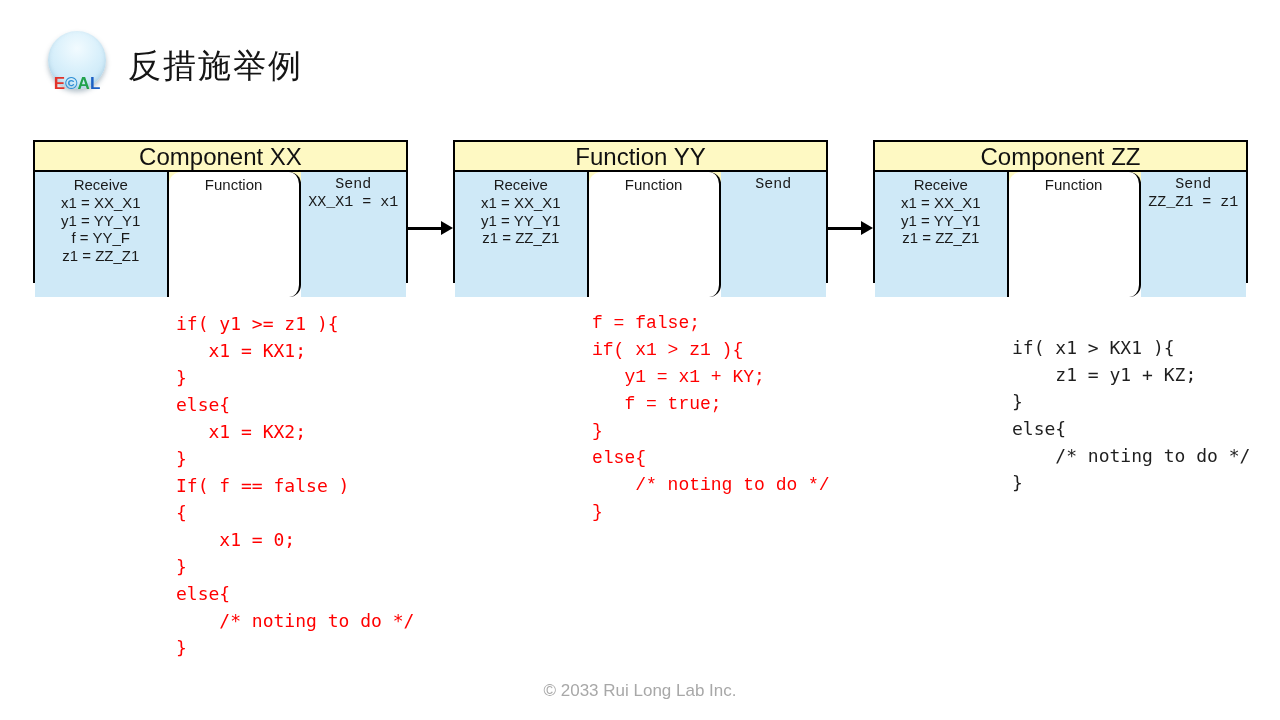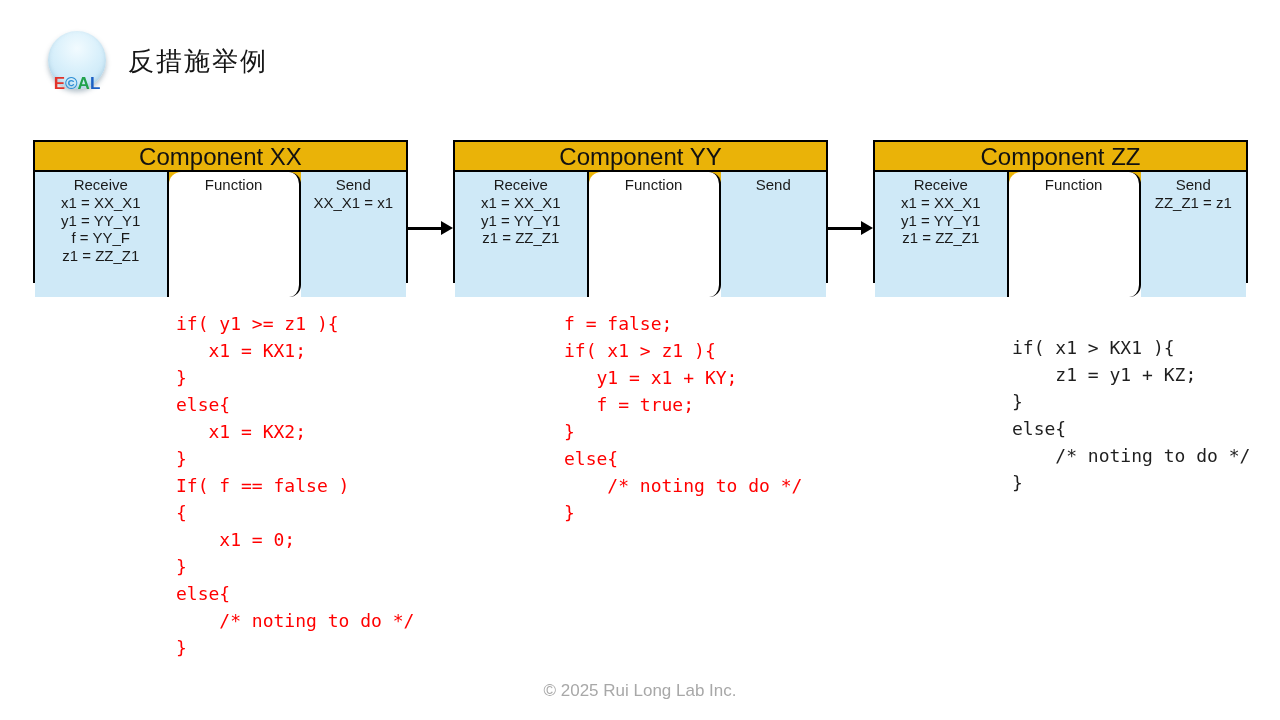--- a/index.html
+++ b/index.html
@@ -11,58 +11,58 @@
     position: absolute; left: 48px; top: 31px; width: 58px; height: 58px;
     border-radius: 50%;
     background: radial-gradient(circle at 50% 30%, #f2fbff 0%, #d9f0fb 45%, #bfe2f4 100%);
     box-shadow: 0 3px 5px rgba(90,120,140,0.45), inset 0 -2px 4px rgba(120,160,190,0.35);
     display: flex; align-items: center; justify-content: center;
   }
   .logo-text { font-weight: bold; font-size: 17px; letter-spacing: 0px; font-family: "Liberation Sans", sans-serif; margin-top: 47px; }
   .page-title {
     position: absolute; left: 128px; top: 44px;
     font-family: "Liberation Serif", serif;
-    font-size: 26px; color: #151515; letter-spacing: 2px;
+    font-size: 33px; color: #151515; letter-spacing: 2px;
   }
 
   
   .component {
     position: absolute; top: 140px; width: 375px; height: 143px;
-    border: 2px solid #000; background: #eab308;
+    border: 2px solid #000; background: #fef9c3;
   }
   .comp-xx { left: 33px; } .comp-yy { left: 453px; } .comp-zz { left: 873px; }
   .comp-title {
     height: 30px; border-bottom: 2px solid #000;
     text-align: center; font-size: 24px; color: #111;
     line-height: 29px; font-family: "Liberation Sans", sans-serif;
   }
   .comp-body { display: flex; height: 125px; }
   .comp-cell { height: 100%; padding-top: 3px; text-align: center; }
   .cell-receive { width: 36%; background: #cfe9f7; border-right: 2px solid #000; }
   .cell-function { width: 35.6%; background: #ffffff; border-right: 2px solid #000; border-radius: 12px; }
-  .cell-send { width: 28.4%; background: #cfe9f7; }
+  .cell-send { width: 28.4%; background: #cfe9f7; font-family: Liberation Mono, monospace; }
   .cell-label { font-size: 15px; color: #1a1a1a; line-height: 19px; }
   .cell-lines { font-size: 15px; color: #1a1a1a; line-height: 17.5px; white-space: pre-line; }
 
   
   .arrow { position: absolute; top: 221px; width: 45px; height: 14px; }
   .arrow-xy { left: 408px; } .arrow-yz { left: 828px; }
   .arrow-line { position: absolute; left: 0; top: 6px; height: 2.5px; width: 34px; background: #000; }
   .arrow-head {
     position: absolute; right: 0; top: 0; width: 0; height: 0;
     border-left: 12px solid #000; border-top: 7px solid transparent; border-bottom: 7px solid transparent;
   }
 
   
   .code {
     position: absolute; font-family: "DejaVu Sans Mono", "Liberation Mono", monospace;
     font-size: 18px; line-height: 27px; white-space: pre;
   }
   .code-xx { left: 176px; top: 310px; }
-  .code-yy { left: 564px; top: 310px; }
+  .code-yy { left: 592px; top: 310px; font-family: Liberation Mono, monospace; }
   .code-zz { left: 1012px; top: 306px; margin-top: 28px; }
 
   
   .footer {
     position: absolute; left: 0; right: 0; top: 681px;
     text-align: center; font-size: 17px; color: #a8a8a8;
     font-family: "Liberation Sans", sans-serif;
   }
 </style>
 </head>
@@ -93,21 +93,21 @@
     </div>
   </div>
 </div>
 
 <div class="arrow arrow-xy">
   <div class="arrow-line"></div>
   <div class="arrow-head"></div>
 </div>
 
 <div class="component comp-yy">
-  <div class="comp-title">Component YY</div>
+  <div class="comp-title">Function YY</div>
   <div class="comp-body">
     <div class="comp-cell cell-receive">
       <div class="cell-label">Receive</div>
       <div class="cell-lines">x1 = XX_X1
 y1 = YY_Y1
 z1 = ZZ_Z1</div>
     </div>
     <div class="comp-cell cell-function">
       <div class="cell-label">Function</div>
       <div class="cell-lines"></div>
@@ -164,13 +164,13 @@
 else{
     /* noting to do */
 }</pre>
 <pre class="code code-zz" style="color: rgb(31, 31, 31);">if( x1 &gt; KX1 ){
     z1 = y1 + KZ;
 }
 else{
     /* noting to do */
 }</pre>
 
-<div class="footer">© 2025 Rui Long Lab Inc.</div>
+<div class="footer">© 2033 Rui Long Lab Inc.</div>
 
 </body></html>

